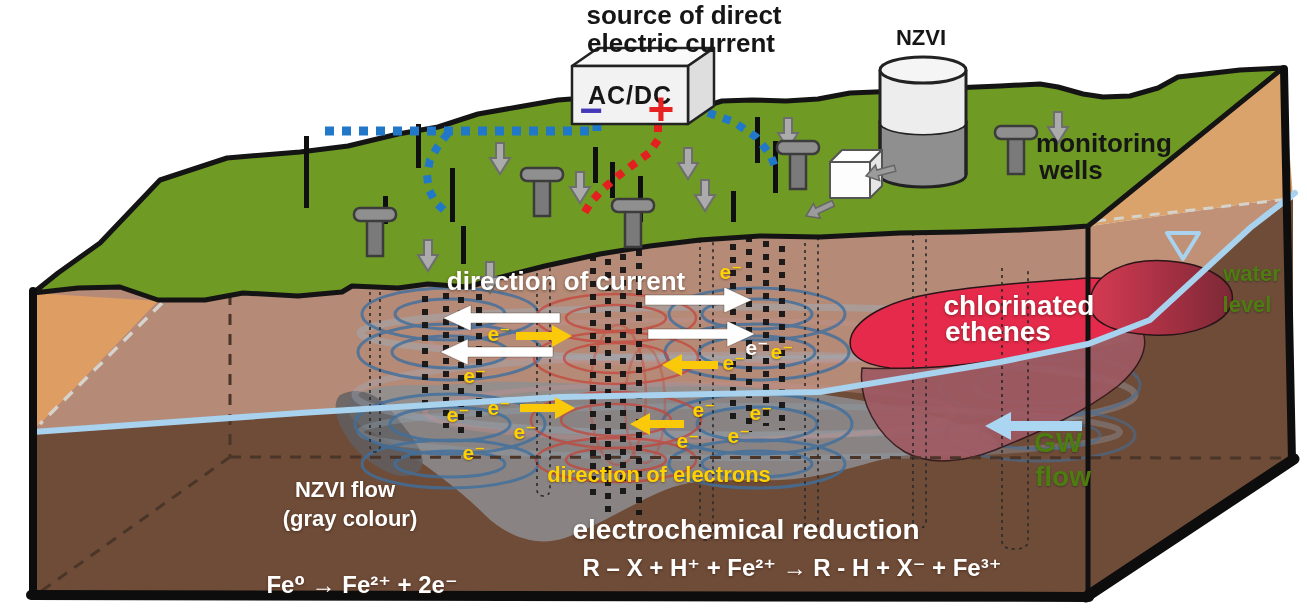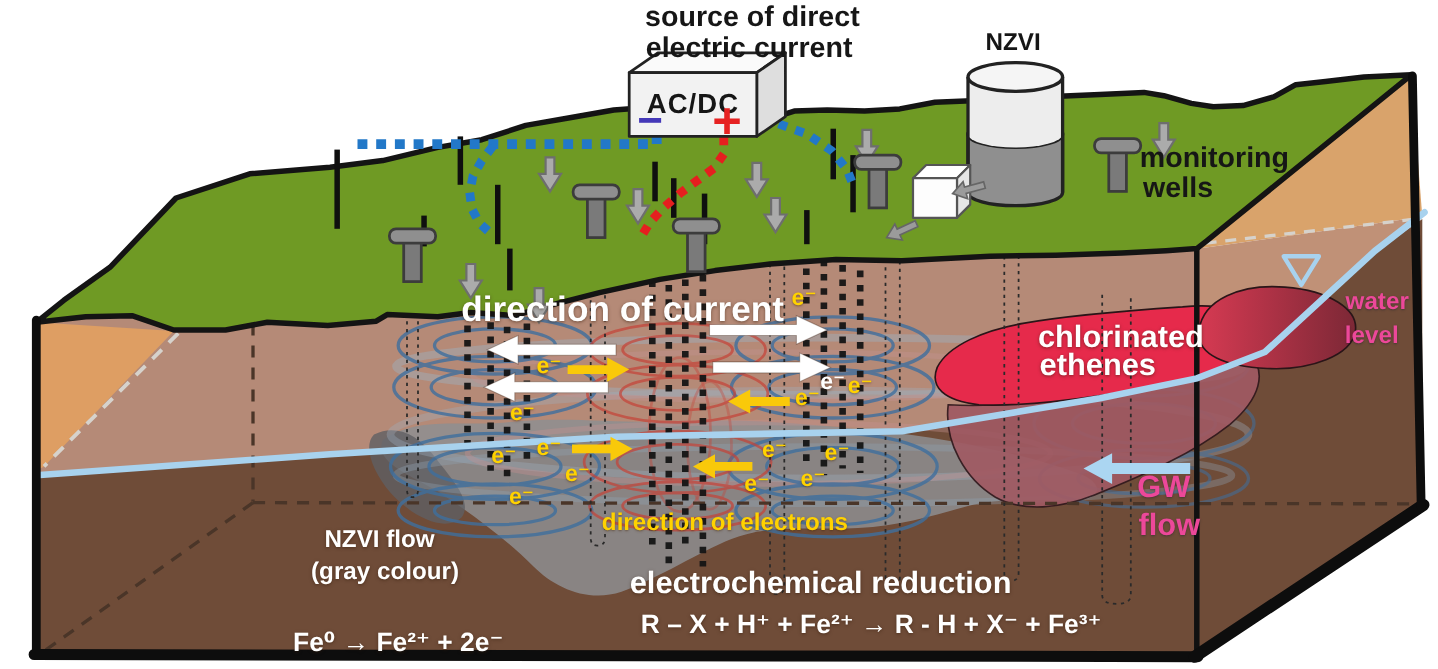--- a/index.html
+++ b/index.html
@@ -3,24 +3,24 @@
 <meta charset="utf-8">
 <style>
   html,body{margin:0;padding:0;background:#ffffff;}
   .stage{position:relative;width:1307px;height:608px;overflow:hidden;background:#ffffff;
          font-family:"Liberation Sans","DejaVu Sans",sans-serif;}
   .stage svg{position:absolute;left:0;top:0;}
   .lbl{position:absolute;font-weight:bold;white-space:nowrap;transform:translate(-50%,-50%);line-height:1;}
   .black{color:#161616;}
   .white{color:#ffffff;text-shadow:0 1px 3px rgba(50,25,10,.55);}
   .yellow{color:#ffd200;text-shadow:0 1px 2px rgba(70,35,0,.5);}
-  .blue{color:#ec4899;text-shadow:0 1px 2px rgba(15,25,45,.4);}
+  .blue{color:#4d7c0f;text-shadow:0 1px 2px rgba(15,25,45,.4);}
   .navy{color:#4438b8;}
   .red{color:#e62222;}
-  .f26{font-size:26px;} .f27{font-size:22px;} .f28{font-size:28px;} .f29{font-size:32px;}
+  .f26{font-size:26px;} .f27{font-size:22px;} .f28{font-size:28px;} .f29{font-size:26px;}
   .f24{font-size:24px;} .f31{font-size:25px;letter-spacing:1px;} .f21{font-size:21px;}
   .f40{font-size:40px;} .f46{font-size:46px;}
 </style>
 </head>
 <body>
 
 <div class="stage">
 
 <svg width="1307" height="608" viewBox="0 0 1307 608">
   <defs>

